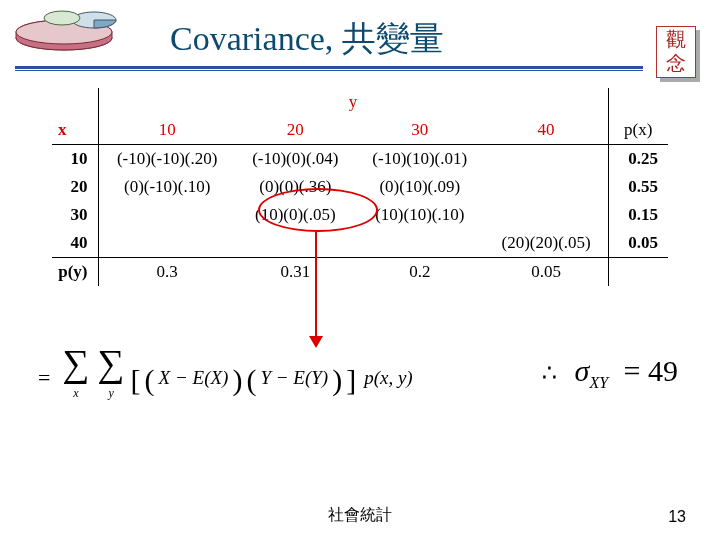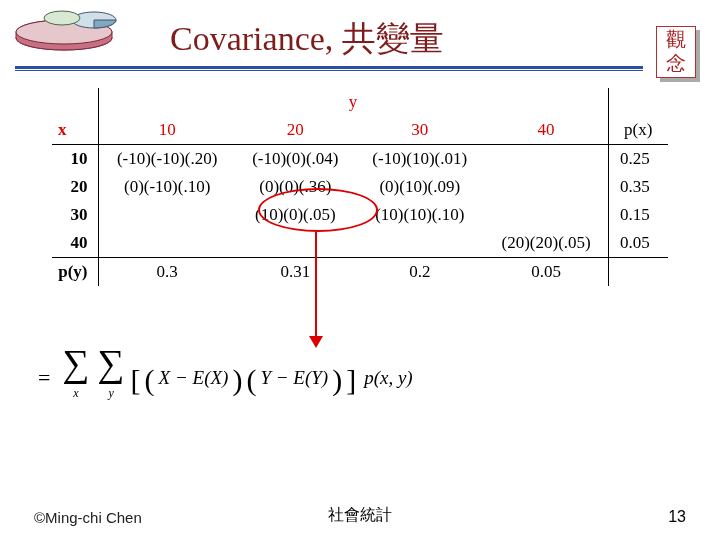--- a/index.html
+++ b/index.html
@@ -3,40 +3,40 @@
 <meta charset="utf-8">
 <style>
   * { box-sizing: border-box; margin: 0; padding: 0; }
   html, body { width: 720px; height: 540px; font-family: "Times New Roman", serif; background: #fff; color: #000; }
   .slide { position: relative; width: 720px; height: 540px; }
 
   
   .logo { position: absolute; top: 8px; left: 12px; width: 130px; height: 46px; }
 
   
-  .title { position: absolute; top: 16px; left: 170px; font-size: 34px; color: #7f1d1d; white-space: nowrap; }
+  .title { position: absolute; top: 16px; left: 170px; font-size: 34px; color: #0c4a6e; white-space: nowrap; }
 
   
   .concept-box { position: absolute; top: 26px; right: 20px; width: 44px; height: 56px; }
   .concept-shadow { position: absolute; top: 4px; left: 4px; width: 40px; height: 52px; background: #aaa; }
   .concept-front { position: absolute; top: 0; left: 0; width: 40px; height: 52px; background: #fff; border: 1px solid #b03030; }
   .concept-front .ln { text-align: center; font-size: 20px; line-height: 24px; color: #aa2020; font-family: "DFKai-SB","KaiTi","STKaiti",serif; }
 
   
   .rule1 { position: absolute; top: 66px; left: 15px; width: 628px; height: 3px; background: #2a4fa3; }
   .rule2 { position: absolute; top: 70px; left: 15px; width: 628px; height: 1px; background: #2a4fa3; }
 
   
   .tbl { position: absolute; top: 88px; left: 52px; width: 616px; border-collapse: collapse; font-size: 17px; }
   .tbl th, .tbl td { padding: 4px 3px; text-align: center; font-weight: normal; }
   .tbl .y-head { color: #d00; }
   .tbl .x-head { color: #d00; font-weight: bold; text-align: left; padding-left: 6px; }
   .tbl .yval { color: #d00; }
   .tbl .rowhead { text-align: right; padding-right: 10px; font-weight: bold; width: 46px; }
-  .tbl .px { text-align: center; padding-right: 10px; width: 60px; }
+  .tbl .px { text-align: right; padding-right: 10px; width: 60px; font-weight: bold; }
   .tbl .pxh { text-align: center; margin-top: 36px; }
   .tbl .bb { border-bottom: 1.6px solid #000; }
   .tbl .br { border-right: 1.6px solid #000; }
 
   
   .ellipse { position: absolute; width: 120px; height: 44px; border: 2px solid #d00; border-radius: 50%; top: 188px; left: 258px; pointer-events: none; }
   .arrow-stem { position: absolute; left: 315px; top: 232px; width: 2px; height: 108px; background: #d00; }
   .arrow-head { position: absolute; left: 309px; top: 336px; width: 0; height: 0; border-left: 7px solid transparent; border-right: 7px solid transparent; border-top: 12px solid #d00; }
 
   
@@ -111,21 +111,21 @@
       <td>(-10)(10)(.01)</td>
       <td class="br"></td>
       <td class="px">0.25</td>
     </tr>
     <tr>
       <td class="rowhead br">20</td>
       <td>(0)(-10)(.10)</td>
       <td>(0)(0)(.36)</td>
       <td>(0)(10)(.09)</td>
       <td class="br"></td>
-      <td class="px">0.35</td>
+      <td class="px">0.55</td>
     </tr>
     <tr>
       <td class="rowhead br">30</td>
       <td></td>
       <td>(10)(0)(.05)</td>
       <td>(10)(10)(.10)</td>
       <td class="br"></td>
       <td class="px">0.15</td>
     </tr>
     <tr class="bb">
@@ -167,17 +167,21 @@
       <span class="inner">X − E(X)</span>
       <span class="bracket">)</span>
       <span class="bracket">(</span>
       <span class="inner">Y − E(Y)</span>
       <span class="bracket">)</span>
       <span class="bracket">]</span>
       <span class="inner" style="margin-left:4px;text-align:right;">p(x, y)</span>
     </div>
   </div>
 
+  <div class="result">
+    <span class="there">∴</span>
+    <span class="sigma">σ</span><sub>XY</sub>
+    <span style="font-style:normal;margin-left:8px;">= 49</span>
+  </div>
 
-  <div class="footer-left">©Ming-chi Chen</div>
   <div class="footer-center">社會統計</div>
   <div class="footer-right">13</div>
 </div>
 
 </body></html>

